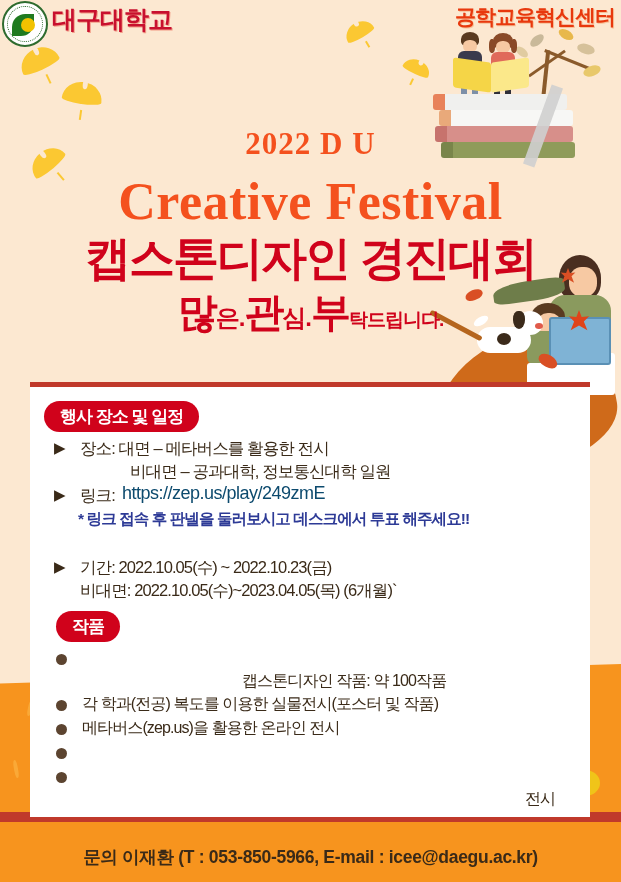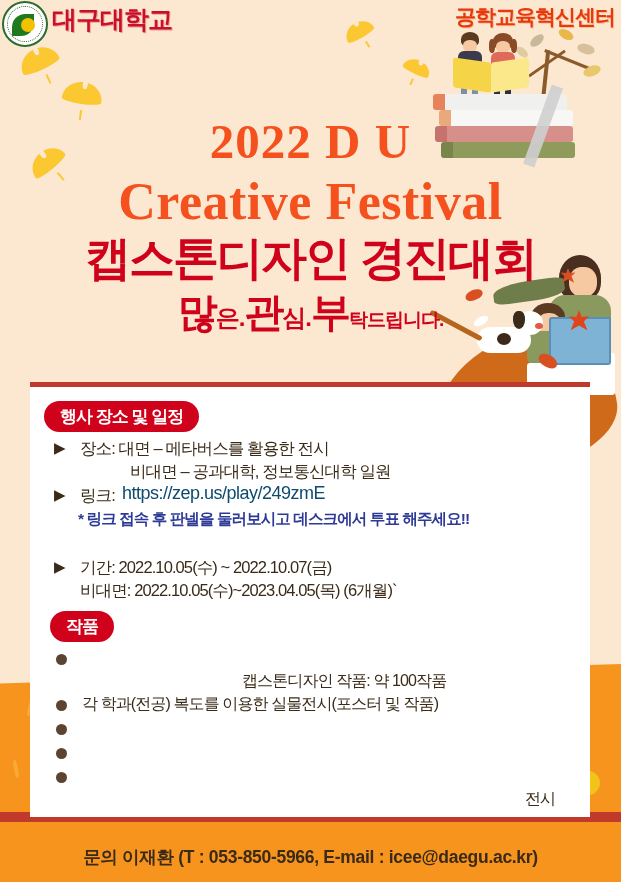--- a/index.html
+++ b/index.html
@@ -68,21 +68,21 @@
   }
   .ginkgo .stem{position:absolute;left:50%;bottom:-28%;width:2px;height:34%;background:#fbc832;}
   .ginkgo .notch{position:absolute;top:-3px;left:47%;width:5px;height:34%;background:#fce8d1;border-radius:50%;}
 
   
   .title-en1,.title-en2{
     position:absolute;width:621px;text-align:center;
     color:#f4511e;font-weight:bold;font-family:"Liberation Serif","DejaVu Serif",serif;
     white-space:nowrap;
   }
-  .title-en1{top:113px;font-size:49px;letter-spacing:1px;}
+  .title-en1{top:126px;font-size:31px;letter-spacing:1px;}
   .title-en2{top:172px;font-size:52px;letter-spacing:.5px;}
   .title-kr1{
     position:absolute;top:228px;width:621px;text-align:center;
     color:#d0021b;font-size:46px;font-weight:bold;letter-spacing:-2px;white-space:nowrap;
   }
   .title-kr2{
     position:absolute;top:285px;width:621px;text-align:center;white-space:nowrap;
     color:#d0021b;font-weight:bold;
   }
   .title-kr2 .big{font-size:40px;letter-spacing:-2px;}
@@ -313,34 +313,35 @@
     <div class="tri" style="left:24px;top:52px;">▶</div>
     <div class="row t" style="left:50px;top:51px;">장소: 대면 – 메타버스를 활용한 전시</div>
     <div class="row t" style="left:100px;top:74px;">비대면 – 공과대학, 정보통신대학 일원</div>
 
     <div class="tri" style="left:24px;top:99px;">▶</div>
     <div class="row t" style="left:50px;top:98px;">링크:</div>
     <a class="row t-link" style="left:92px;top:96px;text-decoration:none;" href="#">https://zep.us/play/249zmE</a>
     <div class="row t-note" style="left:48px;top:122px;">* 링크 접속 후 판넬을 둘러보시고 데스크에서 투표 해주세요!!</div>
 
     <div class="tri" style="left:24px;top:171px;">▶</div>
-    <div class="row t" style="left:50px;top:170px;">기간: 2022.10.05(수) ~ 2022.10.07(금)</div>
+    <div class="row t" style="left:50px;top:170px;">기간: 2022.10.05(수) ~ 2022.10.23(금)</div>
     <div class="row t" style="left:50px;top:193px;">비대면: 2022.10.05(수)~2023.04.05(목) (6개월)`</div>
 
-    <div class="pill-wrap" style="left:20px;top:224px;">
+    <div class="pill-wrap" style="left:26px;top:224px;">
       <span class="pill">작품</span>
     </div>
 
     <div class="dot" style="left:26px;top:267px;"></div>
     <div class="row t-li" style="left:212px;top:284px;">캡스톤디자인 작품: 약 100작품</div>
 
     <div class="dot" style="left:26px;top:313px;"></div>
     <div class="row t-li" style="left:52px;top:307px;">각 학과(전공) 복도를 이용한 실물전시(포스터 및 작품)</div>
 
     <div class="dot" style="left:26px;top:337px;"></div>
+    <div class="row t-li" style="left:52px;top:331px;">메타버스(zep.us)을 활용한 온라인 전시</div>
 
     <div class="dot" style="left:26px;top:361px;"></div>
 
     <div class="dot" style="left:26px;top:385px;"></div>
     <div class="row t-li" style="left:495px;top:402px;">전시</div>
   </div>
 
 </div>
 
 </body></html>

